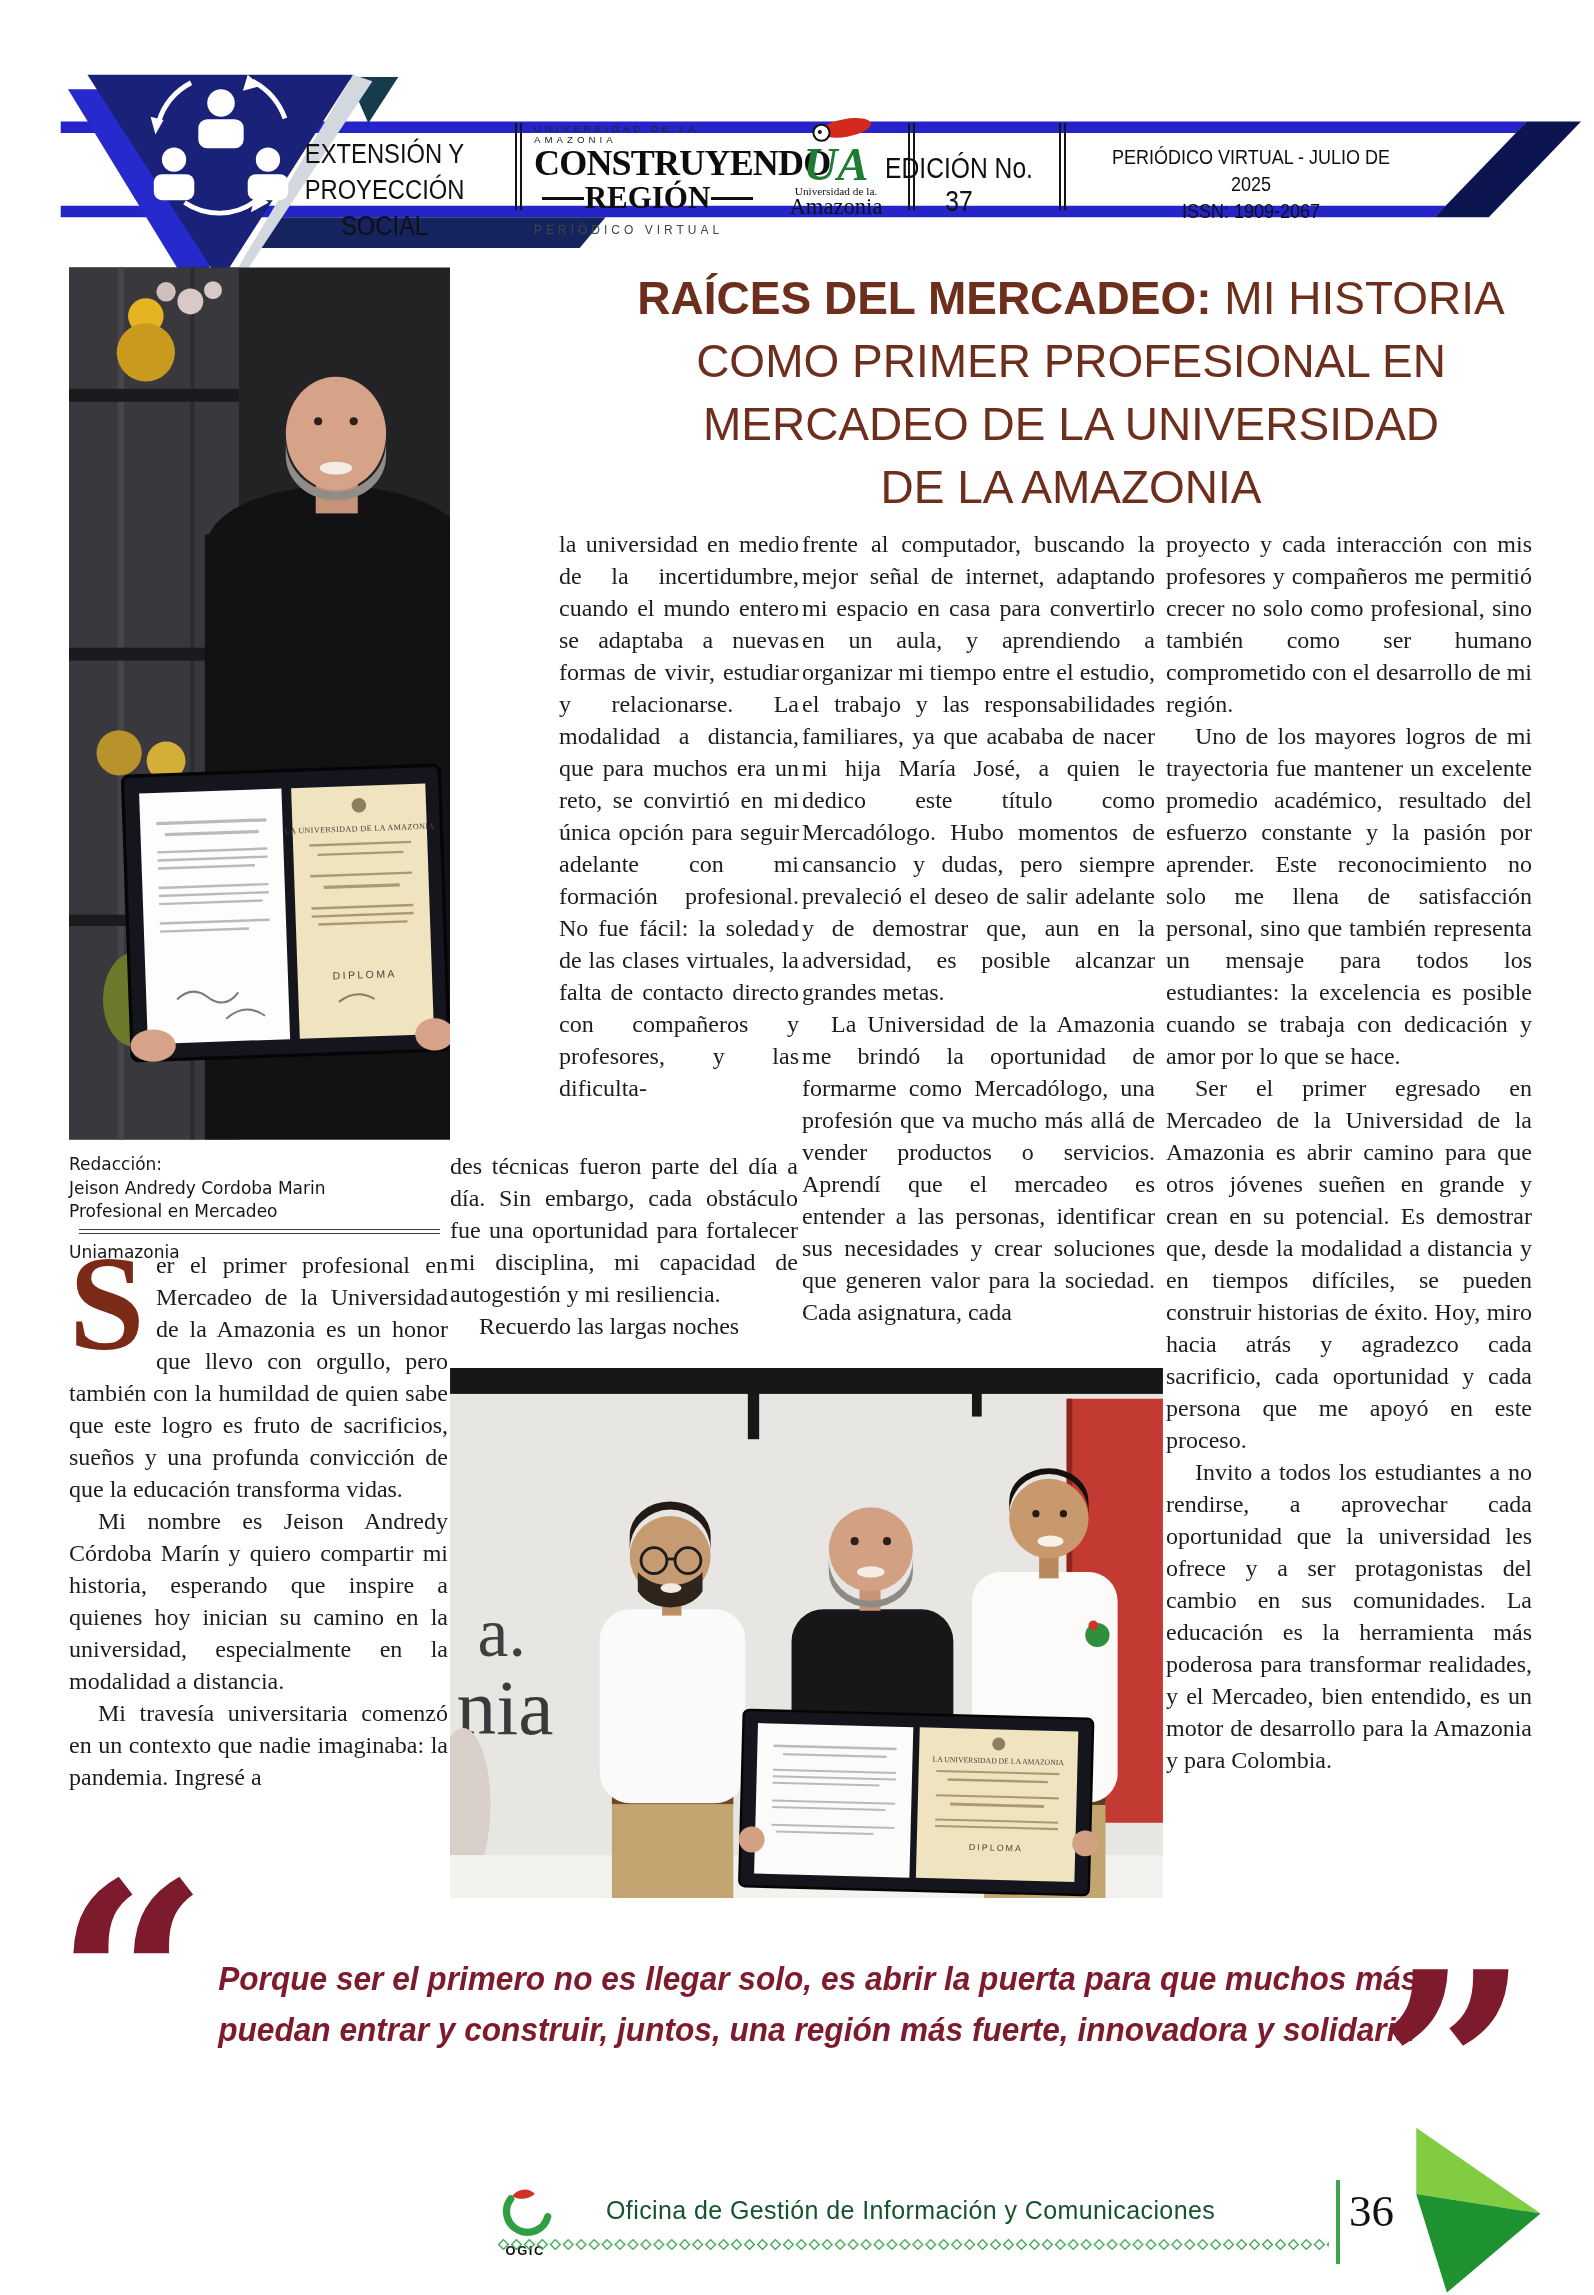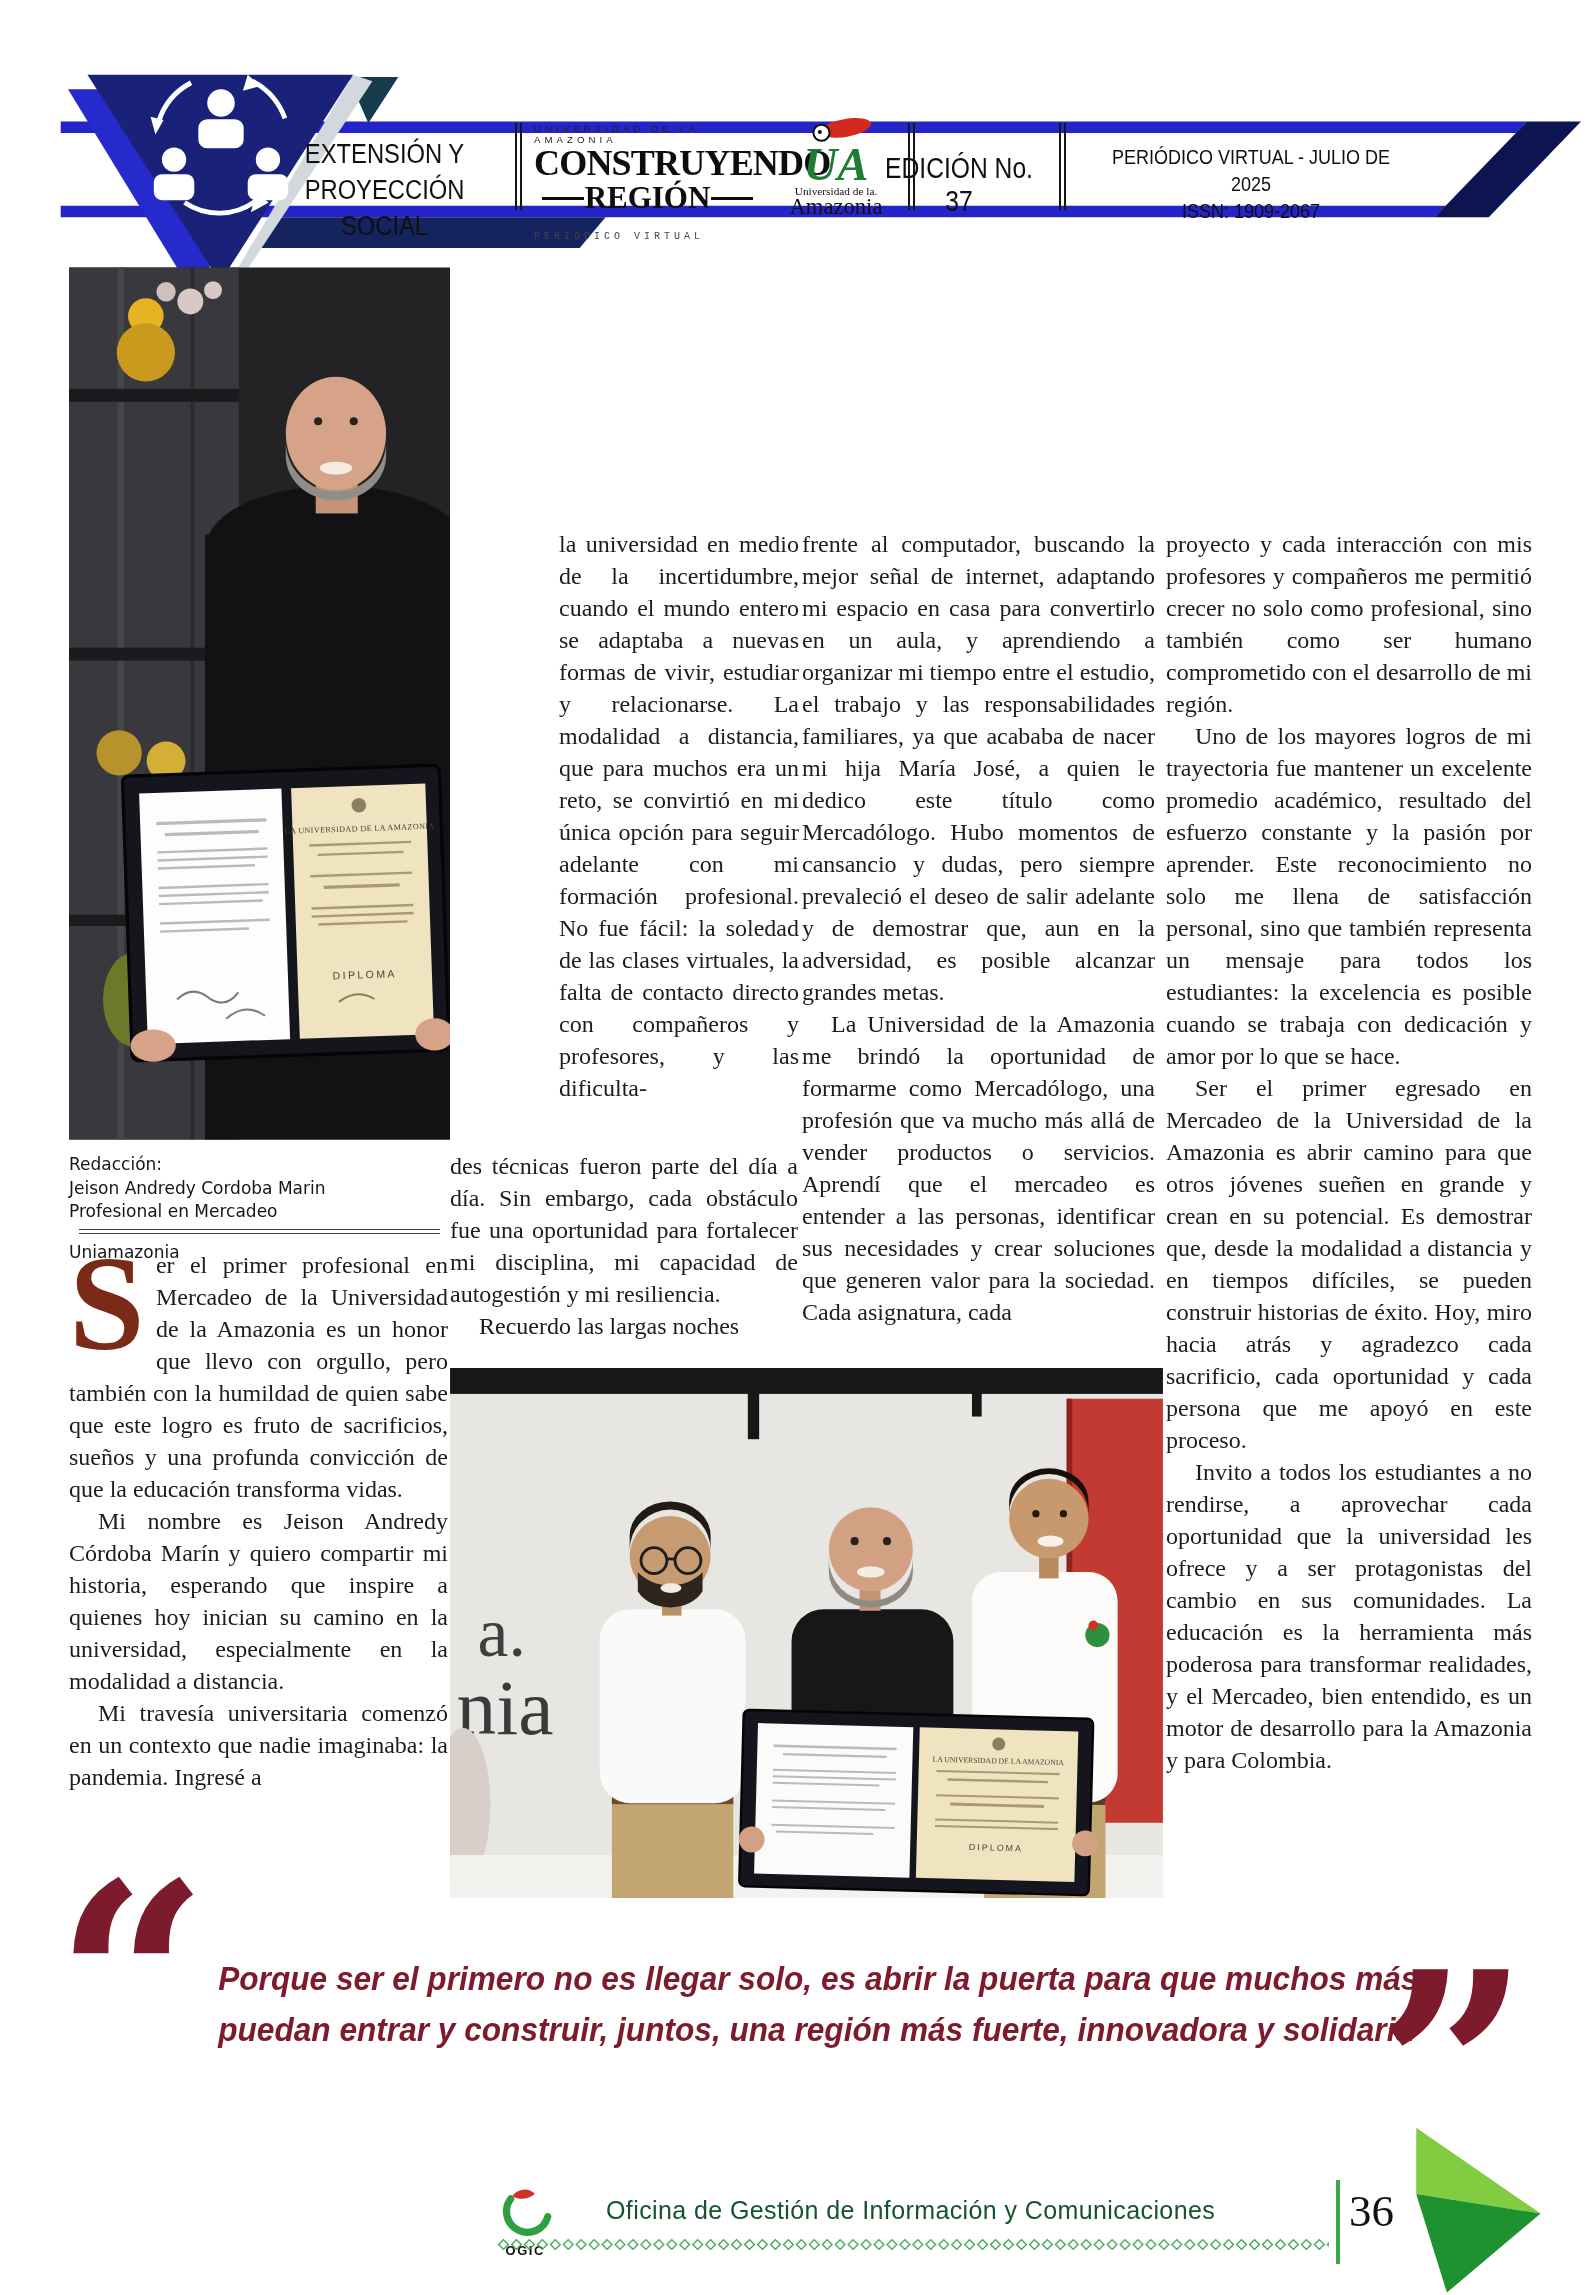--- a/index.html
+++ b/index.html
@@ -10,21 +10,21 @@
   
   .hdr-text{font-family:"Liberation Sans", sans-serif;color:#101010;}
   .section-label{left:267px;top:136px;width:235px;text-align:center;font-size:27px;line-height:36px;
                  transform:scaleX(0.88);transform-origin:50% 50%;letter-spacing:0px;}
   .masthead{left:534px;top:123px;width:227px;text-align:left;}
   .masthead .kicker{font-family:"Liberation Sans", sans-serif;font-size:9.7px;letter-spacing:4px;color:#222;}
   .masthead .big{font-family:"Liberation Serif", serif;font-weight:bold;font-size:36px;line-height:37px;color:#0d0d0d;letter-spacing:-0.8px;}
   .masthead .row2{display:flex;align-items:center;justify-content:center;gap:1px;}
   .masthead .dash{width:42px;height:0;border-top:3.2px solid #0d0d0d;}
   .masthead .big2{font-family:"Liberation Serif", serif;font-weight:bold;font-size:31px;line-height:32px;color:#0d0d0d;}
-  .masthead .tagline{font-size:10px;letter-spacing:4px;color:#444;margin-top:17px;font-family:Liberation Mono, monospace;}
+  .masthead .tagline{font-size:12px;letter-spacing:4px;color:#444;margin-top:9px;font-family:Liberation Sans, sans-serif;}
   .sep{width:3.2px;height:87px;border-left:2.4px solid #151515;border-right:2.4px solid #151515;top:123px;}
   .edition{left:870px;top:152px;width:178px;text-align:center;font-size:29px;transform:scaleX(0.85);}
   .issue{left:1093px;top:144px;width:316px;text-align:center;font-size:20px;line-height:27px;transform:scaleX(0.9);}
 
   
   .title-block{left:567px;top:267px;width:1008px;text-align:center;color:#6e2e1c;
                font-family:"Liberation Sans", sans-serif;font-size:46px;line-height:63px;}
   .title-block .bold{font-weight:bold;}
 
   
@@ -113,20 +113,26 @@
 
   <div class="abs sep" style="left:908px;"></div>
   <div class="abs hdr-text edition">EDICIÓN No. 37</div>
   <div class="abs sep" style="left:1059px;"></div>
 
   <div class="abs hdr-text issue">
     <div>PERIÓDICO VIRTUAL - JULIO DE 2025</div>
     <div>ISSN: 1909-2067</div>
   </div>
 
+  <div class="abs title-block">
+    <div><span class="bold">RAÍCES DEL MERCADEO:</span><span> MI HISTORIA</span></div>
+    <div>COMO PRIMER PROFESIONAL EN</div>
+    <div>MERCADEO DE LA UNIVERSIDAD</div>
+    <div>DE LA AMAZONIA</div>
+  </div>
 
   <svg class="abs" style="left:69px;top:267px;" width="381" height="873" viewBox="0 0 471 1078">
     <rect width="471" height="1078" fill="#232326"></rect>
     <rect x="0" y="0" width="210" height="1078" fill="#39393d"></rect>
     <rect x="60" y="0" width="8" height="1078" fill="#45454a"></rect>
     <rect x="150" y="0" width="5" height="1078" fill="#2c2c30"></rect>
     <rect x="0" y="150" width="210" height="16" fill="#1b1b1e"></rect>
     <rect x="0" y="470" width="210" height="16" fill="#1b1b1e"></rect>
     <rect x="0" y="800" width="210" height="14" fill="#1b1b1e"></rect>
     <g>

